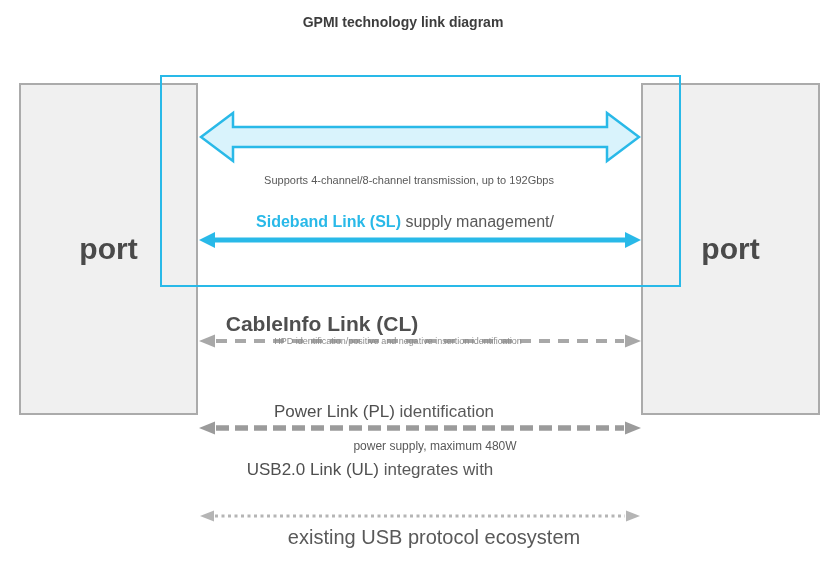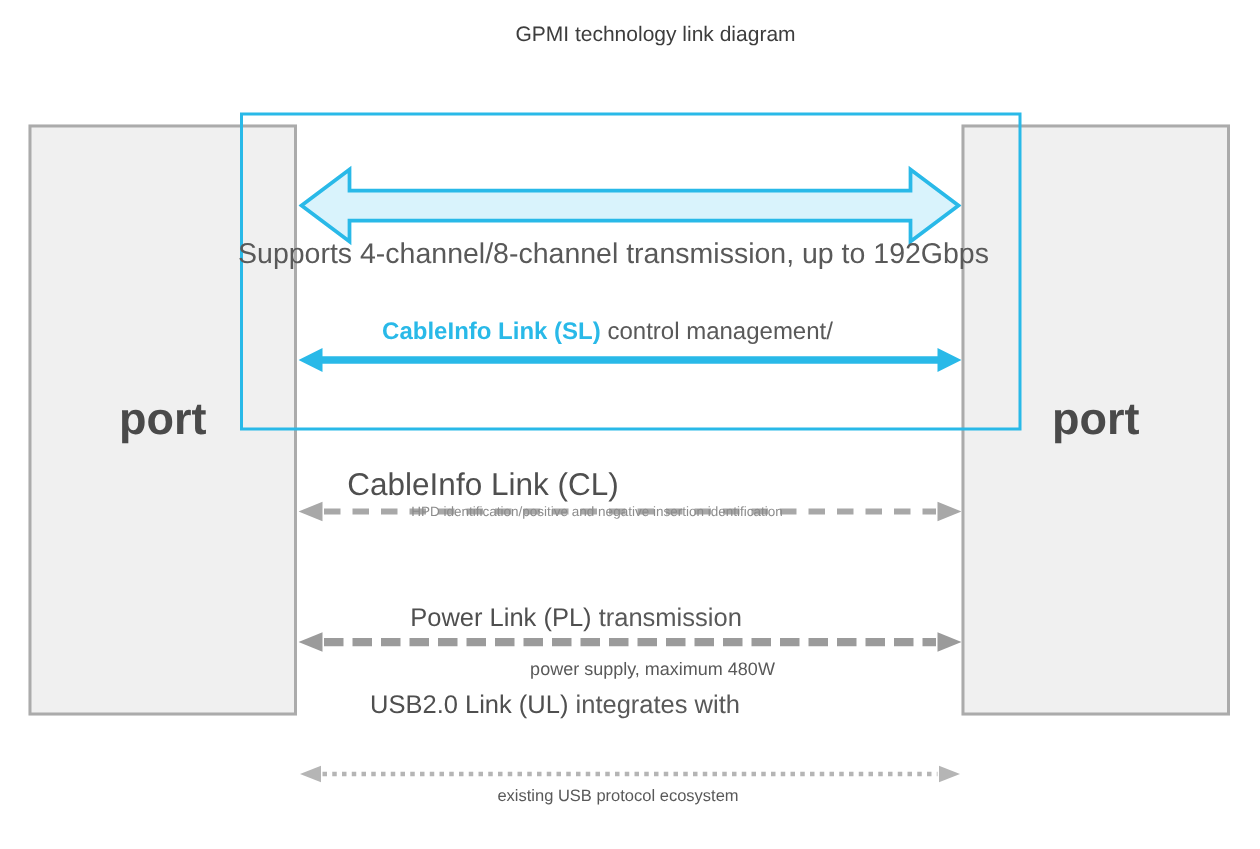--- a/index.html
+++ b/index.html
@@ -14,52 +14,52 @@
     --boxBorder:#ababab;
   }
   *{margin:0;padding:0;box-sizing:border-box;}
   html,body{background:#ffffff;}
   body{font-family:"Liberation Sans",sans-serif;}
   .canvas{
     position:relative;width:840px;height:566px;background:#ffffff;overflow:hidden;
   }
   .title{
     position:absolute;left:403px;top:14px;transform:translateX(-50%);
-    font-size:14px;font-weight:normal;color:#3d3d3d;white-space:nowrap;margin-left:34px;
+    font-size:14px;font-weight:bold;color:#3d3d3d;white-space:nowrap;
   }
   .port-box{
-    position:absolute;top:83px;width:179px;height:394px;
+    position:absolute;top:83px;width:179px;height:332px;
     background:var(--boxFill);border:2px solid var(--boxBorder);
     display:flex;align-items:center;justify-content:center;z-index:1;
   }
   .port-box.left{left:19px;}
   .port-box.right{left:641px;}
   .port-label{
     font-size:30px;font-weight:bold;color:var(--textDark);
   }
   .cyan-frame{
     position:absolute;left:160px;top:75px;width:521px;height:212px;
     border:2px solid var(--accent);z-index:2;background:transparent;
   }
   .txt{
     position:absolute;transform:translateX(-50%);white-space:nowrap;z-index:3;
     line-height:1.2;color:var(--textGray);
   }
   .main-label{left:361px;top:97px;font-size:19px;font-weight:bold;color:var(--accent);}
-  .supports{left:409px;top:159px;font-size:19px;}
+  .supports{left:409px;top:174px;font-size:11px;}
   .sideband-line{left:405px;top:212px;font-size:16px;}
   .sideband-line .lbl{font-weight:bold;color:var(--accent);}
   .sideband-below{left:429px;top:251px;font-size:15.5px;}
-  .cable-label{left:322px;top:311px;font-size:21px;font-weight:normal;color:#4f4f4f;}
+  .cable-label{left:322px;top:311px;font-size:21px;font-weight:bold;color:#4f4f4f;}
   .hpd{left:398px;top:336px;font-size:9px;color:#8c8c8c;}
   .power-line{left:384px;top:402px;font-size:17px;}
   .power-line .lbl,.usb-line .lbl{font-weight:normal;color:#4f4f4f;}
   .power-below{left:435px;top:439px;font-size:12px;}
   .usb-line{left:370px;top:460px;font-size:17px;}
-  .usb-below{left:412px;top:525px;font-size:11px;}
+  .usb-below{left:434px;top:525px;font-size:20px;}
   svg.arrow{position:absolute;left:199px;width:442px;z-index:3;display:block;}
   .main-arrow{top:109px;height:56px;}
   .main-arrow polygon{fill:var(--arrowFill);stroke:var(--accent);stroke-width:2.5;}
   .sideband-arrow{top:229px;height:22px;}
   .sideband-arrow line{stroke:var(--accent);stroke-width:5;}
   .sideband-arrow polygon{fill:var(--accent);}
   .cable-arrow{top:332px;height:18px;}
   .cable-arrow line{stroke:var(--cableArrow);stroke-width:4;stroke-dasharray:11 8;}
   .cable-arrow polygon{fill:var(--cableArrow);}
   .power-arrow{top:419px;height:18px;}
@@ -84,36 +84,36 @@
     <span class="port-label">port</span>
   </div>
 
   <div class="cyan-frame"></div>
 
   <svg class="arrow main-arrow" viewBox="0 0 442 56" aria-hidden="true">
     <polygon points="2,28 34,4 34,18 408,18 408,4 440,28 408,52 408,38 34,38 34,52"></polygon>
   </svg>
   <div class="txt supports">Supports 4-channel/8-channel transmission, up to 192Gbps</div>
 
-  <div class="txt sideband-line"><span class="lbl">CableInfo Link (SL)</span><span> control management/</span></div>
+  <div class="txt sideband-line"><span class="lbl">Sideband Link (SL)</span><span> supply management/</span></div>
   <svg class="arrow sideband-arrow" viewBox="0 0 442 22" aria-hidden="true">
     <line x1="14" y1="11" x2="428" y2="11"></line>
     <polygon points="0,11 16,3 16,19"></polygon>
     <polygon points="442,11 426,3 426,19"></polygon>
   </svg>
 
   <div class="txt cable-label">CableInfo Link (CL)</div>
   <svg class="arrow cable-arrow" viewBox="0 0 442 18" aria-hidden="true">
     <line x1="17" y1="9" x2="425" y2="9"></line>
     <polygon points="0,9 16,2.5 16,15.5"></polygon>
     <polygon points="442,9 426,2.5 426,15.5"></polygon>
   </svg>
   <div class="txt hpd">HPD identification/positive and negative insertion identification</div>
 
-  <div class="txt power-line"><span class="lbl">Power Link (PL)</span><span> transmission</span></div>
+  <div class="txt power-line"><span class="lbl">Power Link (PL)</span><span> identification</span></div>
   <svg class="arrow power-arrow" viewBox="0 0 442 18" aria-hidden="true">
     <line x1="17" y1="9" x2="425" y2="9"></line>
     <polygon points="0,9 16,2.5 16,15.5"></polygon>
     <polygon points="442,9 426,2.5 426,15.5"></polygon>
   </svg>
   <div class="txt power-below">power supply, maximum 480W</div>
 
   <div class="txt usb-line"><span class="lbl">USB2.0 Link (UL)</span><span> integrates with</span></div>
   <svg class="arrow usb-arrow" viewBox="0 0 442 18" aria-hidden="true">
     <line x1="16" y1="9" x2="426" y2="9"></line>

